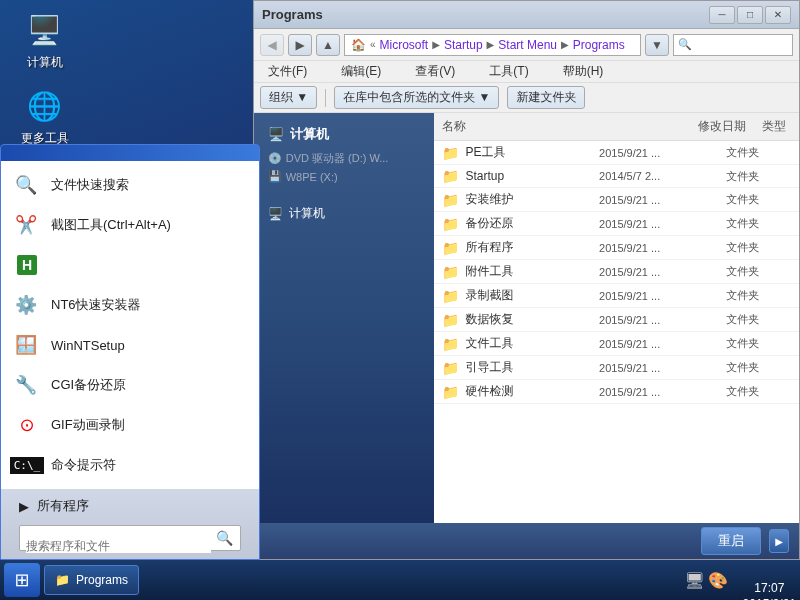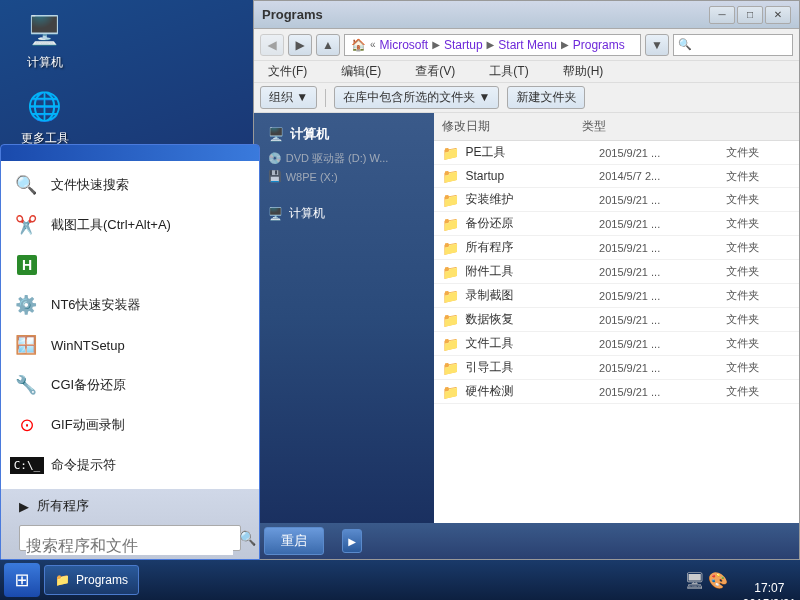--- a/index.html
+++ b/index.html
@@ -275,21 +275,21 @@
       color: #555;
       padding: 3px 0;
     }
     .col-h {
       padding: 2px 8px;
       font-size: 12px;
       color: #555;
       flex-shrink: 0;
     }
     .col-name { width: 180px; }
-    .col-date { width: 140px; }
+    .col-date { width: 140px; text-align: right; }
     .col-type { width: 80px; }
 
     
     .file-row {
       display: flex;
       align-items: center;
       padding: 3px 0;
       font-size: 12px;
       border-bottom: 1px solid #f0f0f0;
       cursor: pointer;
@@ -317,21 +317,22 @@
       font-size: 11px;
     }
 
     
     .bottom-bar-explorer {
       height: 36px;
       background: linear-gradient(to bottom, #3a5a8a, #2a4070);
       display: flex;
       align-items: center;
       padding: 11px 10px;
-      gap: 18px;
+      gap: 8px;
+      justify-content: flex-end;
     }
     .restart-btn {
       background: linear-gradient(to bottom, #6a9adc, #3a6aac);
       border: 1px solid #5a8acc;
       border-radius: 3px;
       color: white;
       font-size: 13px;
       padding: 4px 16px;
       cursor: pointer;
     }
@@ -420,21 +421,21 @@
       display: flex;
       align-items: center;
       padding: 0 6px;
       gap: 6px;
       border-radius: 2px;
     }
     .sm-search-input {
       flex: 1;
       border: none;
       outline: none;
-      font-size: 16px;
+      font-size: 12px;
       color: #6d28d9;
       margin-top: 15px;
     }
     .sm-search-icon {
       font-size: 14px;
       color: #888;
     }
 
     
     .taskbar {
@@ -588,20 +589,21 @@
           <div class="left-panel-item">
             <span>🖥️</span>
             <span>计算机</span>
           </div>
         </div>
       </div>
 
       <div class="right-panel">
 
         <div class="col-header">
+          <div class="col-h col-name">名称</div>
           <div class="col-h col-date">修改日期</div>
           <div class="col-h col-type">类型</div>
         </div>
 
         <div id="file-list">
             <div class="file-row">
       <div class="file-name">
         <span class="file-icon">📁</span>
         <span>PE工具</span>
       </div>

